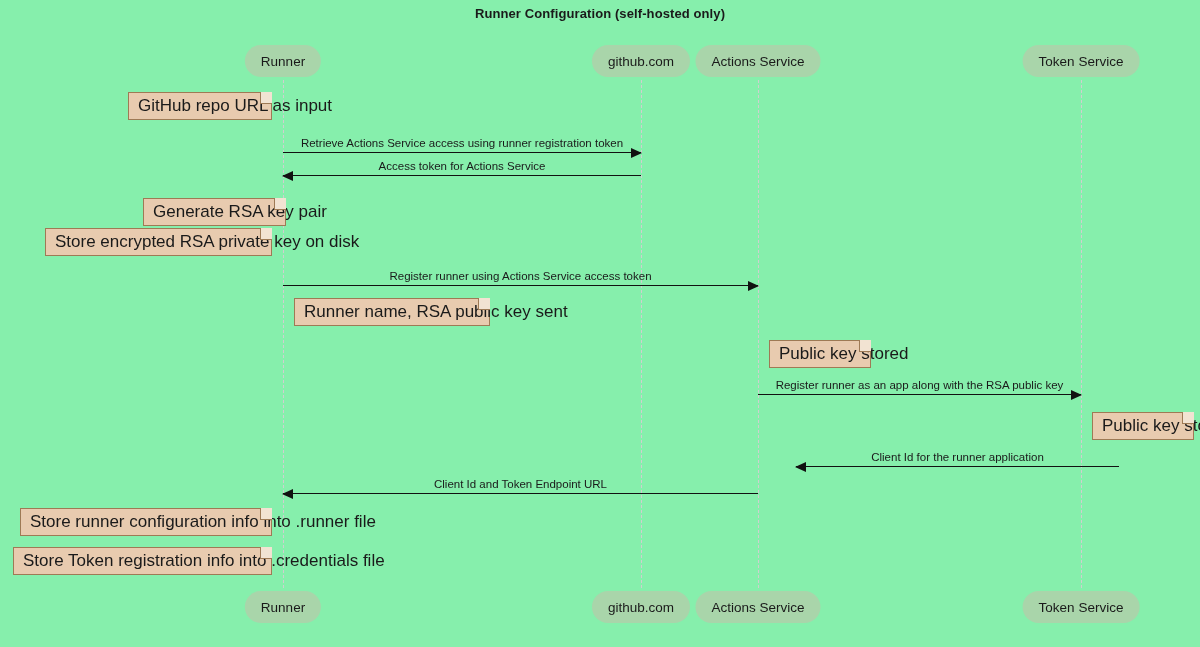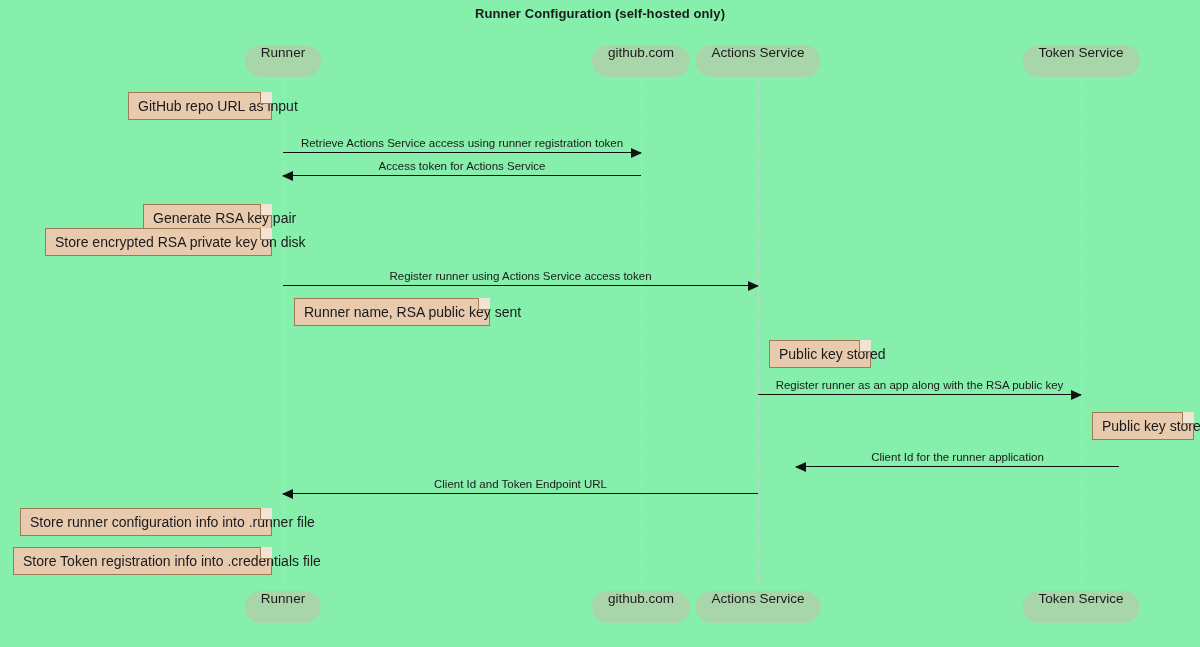--- a/index.html
+++ b/index.html
@@ -43,20 +43,21 @@
 
   
   .participant {
     position: absolute;
     height: 32px;
     border-radius: 16px;
     background: #a9d5aa;
     color: #1a1a1a;
     font-size: 13.5px;
     display: flex;
+    align-items: center;
     justify-content: center;
     padding: 0 16px;
     box-sizing: border-box;
     white-space: nowrap;
     transform: translateX(-50%);
   }
 
   
   .message {
     position: absolute;
@@ -90,21 +91,21 @@
     font-size: 11.5px;
     color: #1a1a1a;
     white-space: nowrap;
   }
 
   
   .note {
     position: absolute;
     background: #e8cbaf;
     border: 1px solid #9e7a55;
-    font-size: 14px;
+    font-size: 17px;
     color: #1a1a1a;
     padding: 6px 16px 6px 9px;
     box-sizing: border-box;
     white-space: nowrap;
     line-height: 14px;
   }
   .note .fold {
     position: absolute;
     top: -1px;
     right: -1px;
@@ -149,21 +150,21 @@
         <div class="arrowhead left"></div>
         <div class="message-label">Client Id for the runner application</div>
       </div>
       <div class="message" style="left: 283px; top: 493px; width: 475px;">
         <div class="arrowhead left"></div>
         <div class="message-label">Client Id and Token Endpoint URL</div>
       </div>
     </div>
   <div id="notes">
       <div class="note" style="left: 128px; top: 92px; width: 144px;"><span class="fold"></span><span>GitHub repo URL as input</span></div>
-      <div class="note" style="left: 143px; top: 204px; width: 129px;"><span class="fold"></span><span>Generate RSA key pair</span></div>
+      <div class="note" style="left: 143px; top: 198px; width: 143px;"><span class="fold"></span><span>Generate RSA key pair</span></div>
       <div class="note" style="left: 45px; top: 228px; width: 227px;"><span class="fold"></span><span>Store encrypted RSA private key on disk</span></div>
       <div class="note" style="left: 294px; top: 298px; width: 196px;"><span class="fold"></span><span>Runner name, RSA public key sent</span></div>
       <div class="note" style="left: 769px; top: 340px; width: 102px;"><span class="fold"></span><span>Public key stored</span></div>
       <div class="note" style="left: 1092px; top: 412px; width: 102px;"><span class="fold"></span><span>Public key stored</span></div>
       <div class="note" style="left: 20px; top: 508px; width: 252px;"><span class="fold"></span><span>Store runner configuration info into .runner file</span></div>
       <div class="note" style="left: 13px; top: 547px; width: 259px; text-align: right;"><span class="fold"></span><span>Store Token registration info into .credentials file</span></div>
     </div>
   <div id="participants-top">
       <div class="participant" style="left: 283px; top: 45px;">
         <span>Runner</span>

